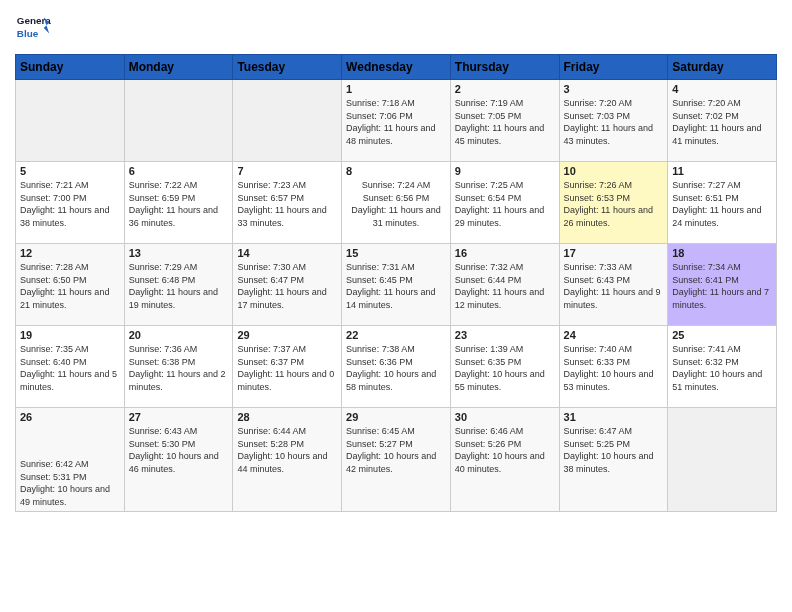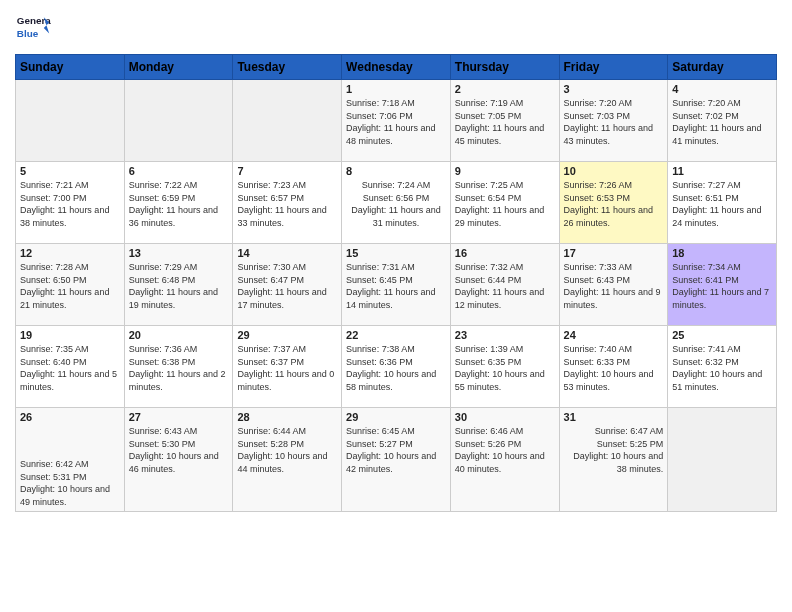--- a/index.html
+++ b/index.html
@@ -308,21 +308,21 @@
 Daylight: 10 hours and 42 minutes.</div>
           </td>
           <td style="background: rgb(248, 248, 248);">
             <span class="day-number">30</span>
             <div class="cell-content" style="white-space: pre-line;">Sunrise: 6:46 AM
 Sunset: 5:26 PM
 Daylight: 10 hours and 40 minutes.</div>
           </td>
           <td style="background: rgb(248, 248, 248);">
             <span class="day-number">31</span>
-            <div class="cell-content" style="white-space: pre-line; text-align: right;">Sunrise: 6:47 AM
+            <div class="cell-content" style="white-space: pre-line;">Sunrise: 6:47 AM
 Sunset: 5:25 PM
 Daylight: 10 hours and 38 minutes.</div>
           </td>
           <td class="empty-cell"></td>
         </tr>
       </tbody>
   </table>
 </div>
 
 </body></html>

